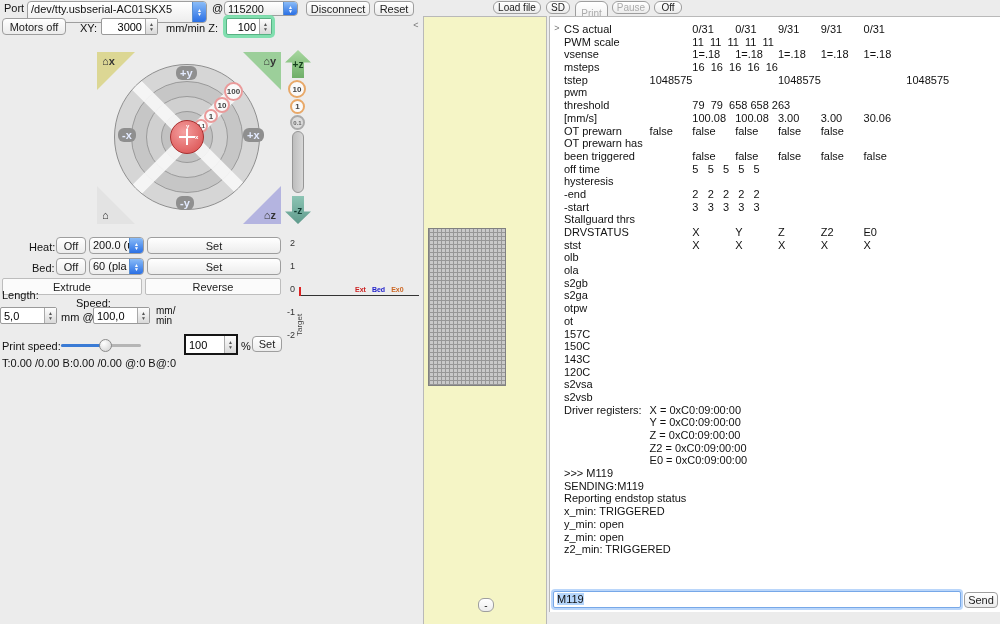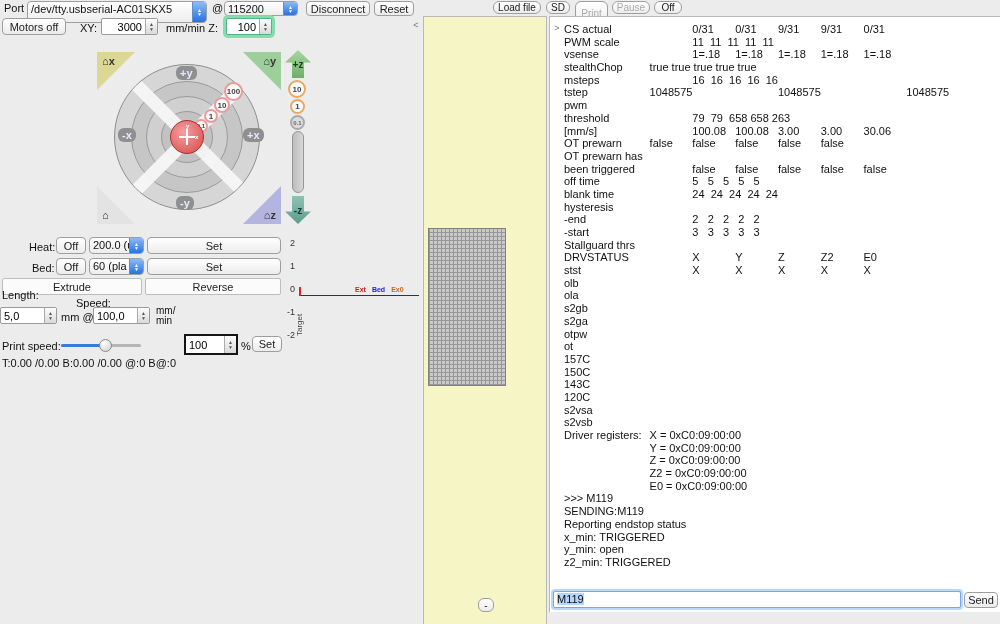--- a/index.html
+++ b/index.html
@@ -279,31 +279,29 @@
     <div class="object"></div>
     <button class="btn small zoomout">-</button>
   </div>
 
   <div class="console">
     <span class="sash" style="left:1px;top:4px">&gt;</span>
     <div class="clines">
         <div class="cline">CS actual		0/31	0/31	9/31	9/31	0/31</div>
         <div class="cline">PWM scale		11  11  11  11  11</div>
         <div class="cline">vsense			1=.18	1=.18	1=.18	1=.18	1=.18</div>
-        <div class="cline">stealthChop	true true true true true</div>
         <div class="cline">msteps			16  16  16  16  16</div>
         <div class="cline">tstep		1048575		1048575		1048575		1048575</div>
         <div class="cline">pwm</div>
         <div class="cline">threshold		79  79  658 658 263</div>
         <div class="cline">[mm/s]			100.08	100.08	3.00	3.00	30.06</div>
         <div class="cline">OT prewarn	false	false	false	false	false</div>
         <div class="cline">OT prewarn has</div>
         <div class="cline">been triggered		false	false	false	false	false</div>
         <div class="cline">off time			5   5   5   5   5</div>
-        <div class="cline">blank time		24  24  24  24  24</div>
         <div class="cline">hysteresis</div>
         <div class="cline">-end			2   2   2   2   2</div>
         <div class="cline">-start			3   3   3   3   3</div>
         <div class="cline">Stallguard thrs</div>
         <div class="cline">DRVSTATUS		X	Y	Z	Z2	E0</div>
         <div class="cline">stst			X	X	X	X	X</div>
         <div class="cline">olb</div>
         <div class="cline">ola</div>
         <div class="cline">s2gb</div>
         <div class="cline">s2ga</div>
@@ -318,20 +316,21 @@
         <div class="cline">Driver registers:	X = 0xC0:09:00:00</div>
         <div class="cline">		Y = 0xC0:09:00:00</div>
         <div class="cline">		Z = 0xC0:09:00:00</div>
         <div class="cline">		Z2 = 0xC0:09:00:00</div>
         <div class="cline">		E0 = 0xC0:09:00:00</div>
         <div class="cline">&gt;&gt;&gt; M119</div>
         <div class="cline">SENDING:M119</div>
         <div class="cline">Reporting endstop status</div>
         <div class="cline">x_min: TRIGGERED</div>
         <div class="cline">y_min: open</div>
+        <div class="cline">z_min: open</div>
         <div class="cline">z2_min: TRIGGERED</div>
       </div>
     <div class="cmd">
       <span class="sel">M119</span>
     </div>
     <button class="btn send">Send</button>
   </div>
 
 </div>
 

